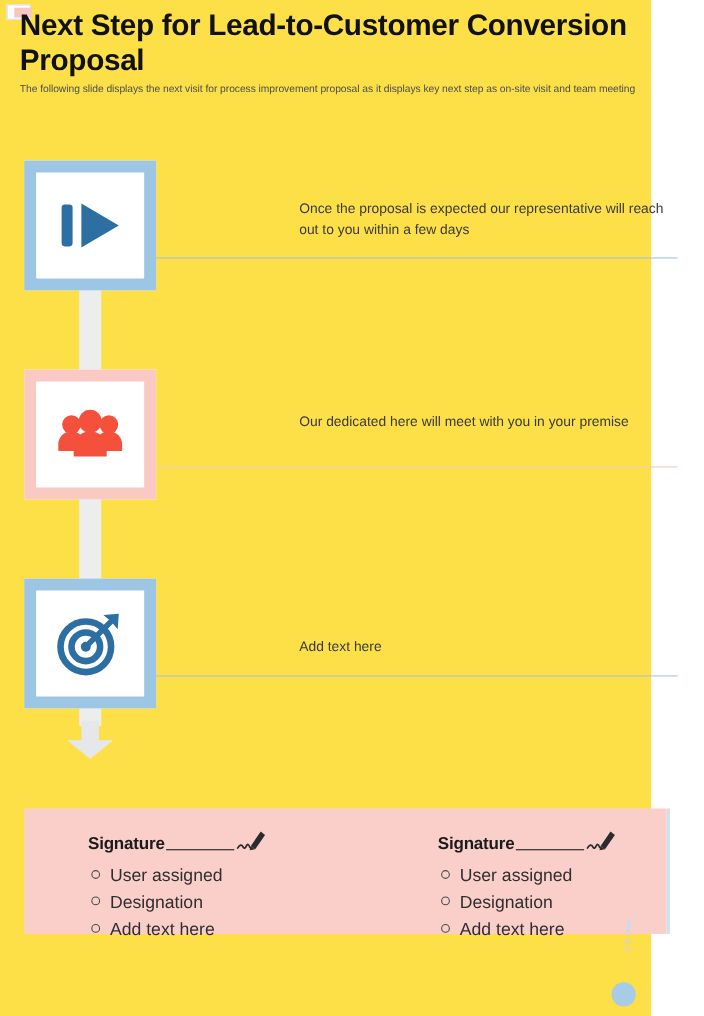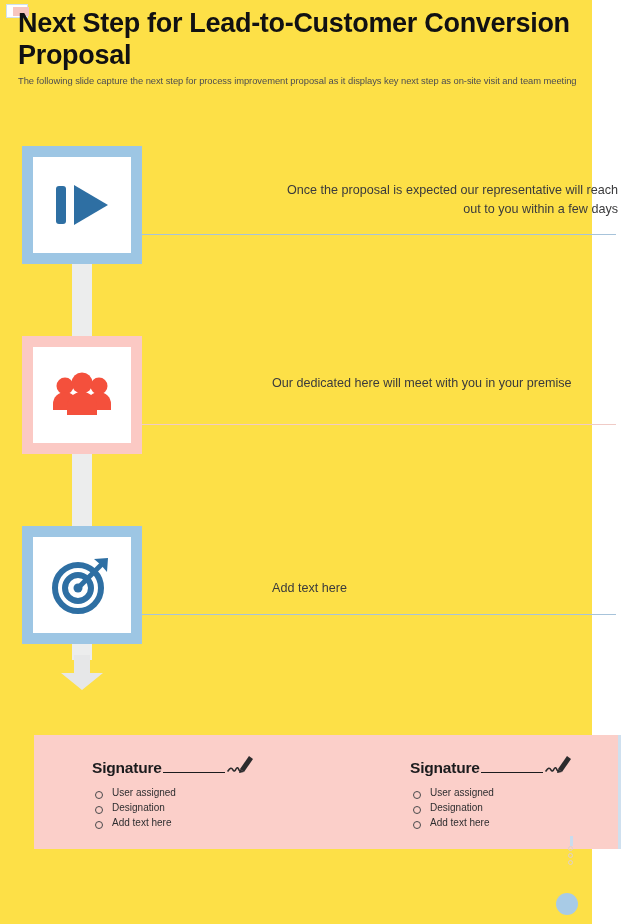--- a/index.html
+++ b/index.html
@@ -65,27 +65,27 @@
     position:absolute; height:1px; background:#9ab8cf;
   }
   .conn-1 { left:142px; top:88px;  width:474px; background:#a7c3da; }
   .conn-2 { left:142px; top:88px;  width:474px; background:#f0cbc6; }
   .conn-3 { left:142px; top:88px;  width:474px; background:#a7c3da; }
 
   .step-text {
     position:absolute; left:272px; width:346px;
     font-size:12.6px; line-height:1.5; color:#3a3a3c;
   }
-  .st-1 { top:35px;text-align:right; }
+  .st-1 { top:35px; }
   .st-2 { top:38px; }
   .st-3 { top:53px; }
 
   
   .sig-band {
-    position:absolute; left:34px; top:735px; width:584px; height:114px;
+    position:absolute; left:22px; top:735px; width:584px; height:114px;
     background:#fbcfc9;
     padding-left:47px;
   }
   .sig-band::after{
     content:""; position:absolute; right:-3px; top:0; width:3px; height:100%;
     background:#cfe0ef;
   }
   .sig-col { position:absolute; top:18px; width:270px; }
   .sig-col-left  { left:58px; }
   .sig-col-right { left:376px; }
@@ -95,21 +95,21 @@
     font-size:15.5px; font-weight:700; color:#1b1b1d; letter-spacing:-0.2px;
   }
   .sig-rule {
     flex:0 0 62px; height:1px; background:#1b1b1d; margin-bottom:4px; margin-left:1px;
   }
   .pencil { margin-left:2px; margin-bottom:2px; }
   .pencil svg { display:block; }
 
   .sig-list { margin-top:8px; list-style:none; }
   .sig-list li {
-    position:relative; padding-left:20px; font-size:10px; line-height:1.52; color:#2e2e30;
+    position:relative; padding-left:20px; font-size:16px; line-height:1.52; color:#2e2e30;
   }
   .sig-list li::before {
     content:""; position:absolute; left:3px; top:6px; width:6px; height:6px;
     border:1px solid #4a4a4c; border-radius:50%;
   }
 
   
   .edge-marker { position:absolute; right:17px; top:844px; width:9px; }
   .edge-marker span {
     display:block; width:5px; height:5px; margin:2px auto;
@@ -131,21 +131,21 @@
 </style>
 </head>
 <body>
 
 <div class="slide">
 
   <div class="corner-mark"></div>
 
   <div class="header">
     <div class="title">Next Step for Lead-to-Customer Conversion Proposal</div>
-    <div class="subtitle">The following slide capture the next step for process improvement proposal as it displays key next step as on-site visit and team meeting</div>
+    <div class="subtitle">The following slide displays the next visit for process improvement proposal as it displays key next step as on-site visit and team meeting</div>
   </div>
 
   <div class="spine"></div>
   <div class="spine-arrow">
     <svg viewBox="0 0 46 36">
         <path d="M15 0 H31 V18 H44 L23 35 L2 18 H15 Z" fill="#e6e7e8"></path>
       </svg>
   </div>
 
   <div class="step step-1">

